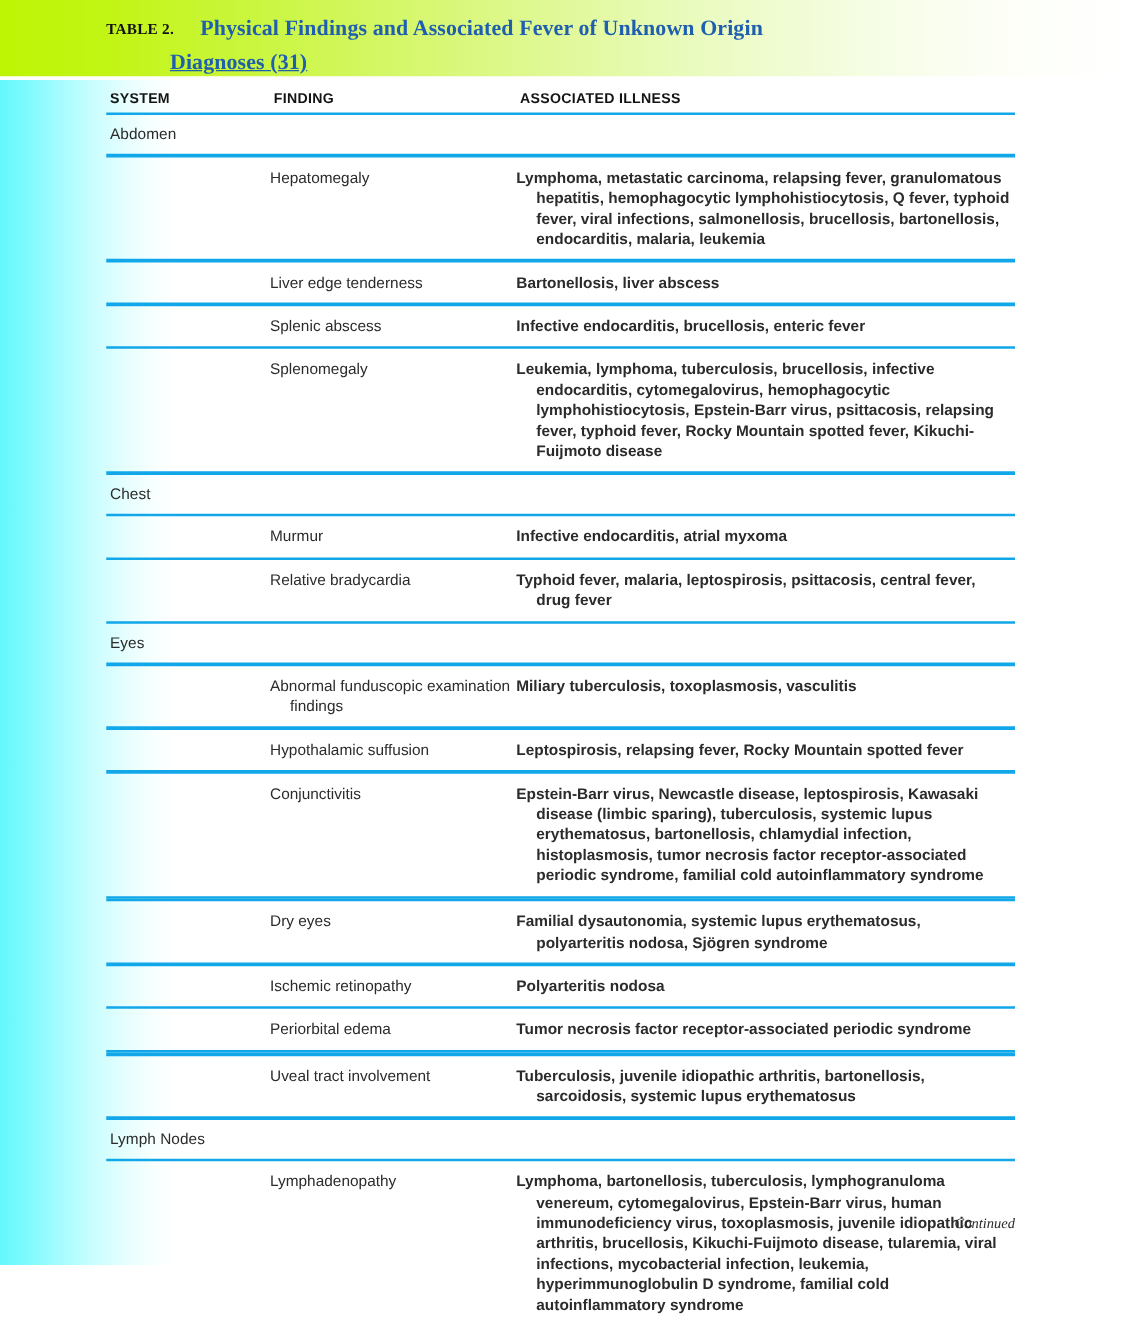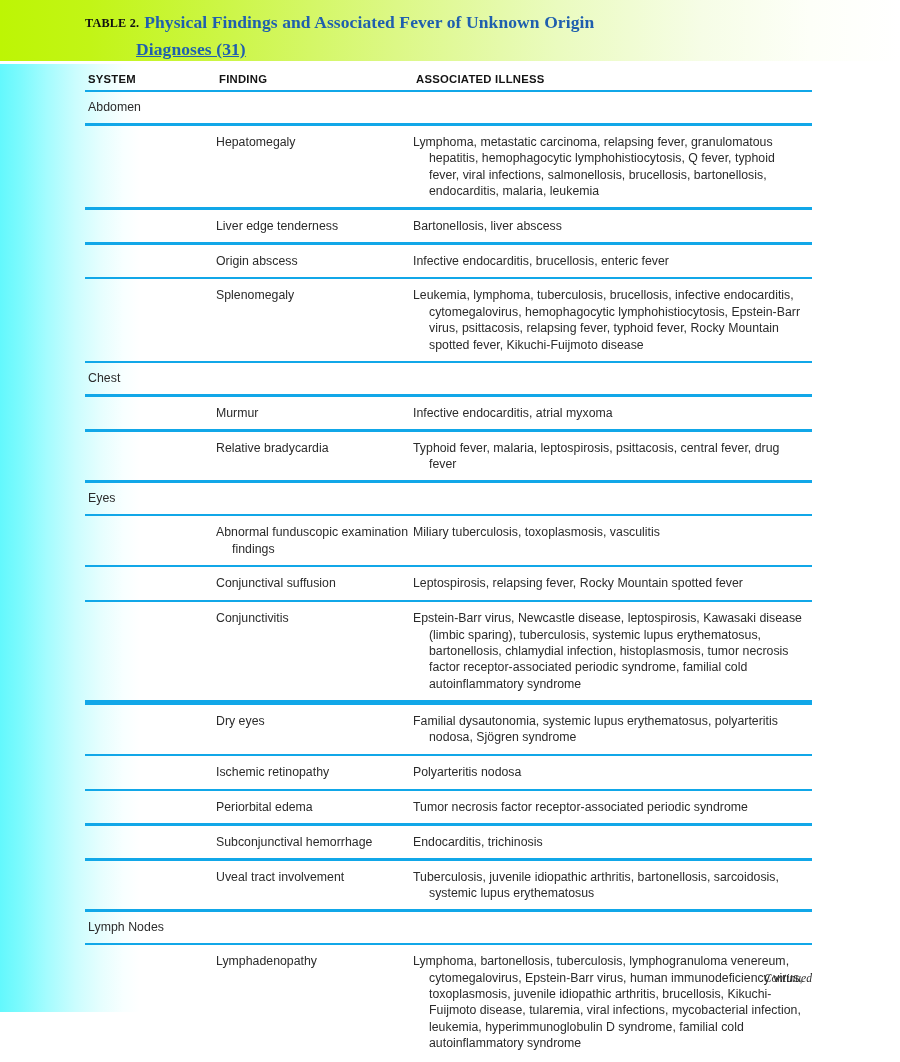--- a/index.html
+++ b/index.html
@@ -65,21 +65,21 @@
     letter-spacing: 0.1px;
   }
   .table-num {
     font-family: "Liberation Serif", serif;
     font-size: 12.2px;
     font-weight: bold;
     color: #111111;
     letter-spacing: 0.2px;
     font-variant: small-caps;
     text-transform: uppercase;
-    margin-right: 5px;
+    margin-right: 21px;
     vertical-align: 1px;
   }
   .title-line.second {
     padding-left: 51px;
     text-decoration: underline;
   }
 
   
   .table {
     position: absolute;
@@ -108,20 +108,21 @@
     width: 197px;
     flex: 0 0 197px;
     box-sizing: border-box;
     padding-left: 3px;
   }
   .col-illness {
     flex: 1 1 auto;
     box-sizing: border-box;
     padding-left: 3px;
     padding-right: 4px;
+    font-weight: bold;
   }
 
   
   .head-row {
     padding-top: 3px;
     padding-bottom: 5px;
     justify-content: center;
   }
   .head-row .col-system,
   .head-row .col-finding,
@@ -210,21 +211,21 @@
       </div>
       <div class="rule"></div>
       <div class="row data-row">
         <div class="col-system"></div>
         <div class="col-finding hang">Liver edge tenderness</div>
         <div class="col-illness hang">Bartonellosis, liver abscess</div>
       </div>
       <div class="rule"></div>
       <div class="row data-row">
         <div class="col-system"></div>
-        <div class="col-finding hang">Origin abscess</div>
+        <div class="col-finding hang">Splenic abscess</div>
         <div class="col-illness hang">Infective endocarditis, brucellosis, enteric fever</div>
       </div>
       <div class="rule"></div>
       <div class="row data-row">
         <div class="col-system"></div>
         <div class="col-finding hang">Splenomegaly</div>
         <div class="col-illness hang">Leukemia, lymphoma, tuberculosis, brucellosis, infective endocarditis, cytomegalovirus, hemophagocytic lymphohistiocytosis, Epstein-Barr virus, psittacosis, relapsing fever, typhoid fever, Rocky Mountain spotted fever, Kikuchi-Fuijmoto disease</div>
       </div>
       <div class="rule"></div>
       <div class="row section-row">
@@ -252,21 +253,21 @@
       </div>
       <div class="rule"></div>
       <div class="row data-row">
         <div class="col-system"></div>
         <div class="col-finding hang">Abnormal funduscopic examination findings</div>
         <div class="col-illness hang">Miliary tuberculosis, toxoplasmosis, vasculitis</div>
       </div>
       <div class="rule"></div>
       <div class="row data-row">
         <div class="col-system"></div>
-        <div class="col-finding hang">Conjunctival suffusion</div>
+        <div class="col-finding hang">Hypothalamic suffusion</div>
         <div class="col-illness hang">Leptospirosis, relapsing fever, Rocky Mountain spotted fever</div>
       </div>
       <div class="rule"></div>
       <div class="row data-row">
         <div class="col-system"></div>
         <div class="col-finding hang">Conjunctivitis</div>
         <div class="col-illness hang">Epstein-Barr virus, Newcastle disease, leptospirosis, Kawasaki disease (limbic sparing), tuberculosis, systemic lupus erythematosus, bartonellosis, chlamydial infection, histoplasmosis, tumor necrosis factor receptor-associated periodic syndrome, familial cold autoinflammatory syndrome</div>
       </div>
       <div class="rule"></div>
       <div class="rule"></div>
@@ -281,25 +282,20 @@
         <div class="col-finding hang">Ischemic retinopathy</div>
         <div class="col-illness hang">Polyarteritis nodosa</div>
       </div>
       <div class="rule"></div>
       <div class="row data-row">
         <div class="col-system"></div>
         <div class="col-finding hang">Periorbital edema</div>
         <div class="col-illness hang">Tumor necrosis factor receptor-associated periodic syndrome</div>
       </div>
       <div class="rule"></div>
-      <div class="row data-row">
-        <div class="col-system"></div>
-        <div class="col-finding hang">Subconjunctival hemorrhage</div>
-        <div class="col-illness hang">Endocarditis, trichinosis</div>
-      </div>
       <div class="rule"></div>
       <div class="row data-row">
         <div class="col-system"></div>
         <div class="col-finding hang">Uveal tract involvement</div>
         <div class="col-illness hang">Tuberculosis, juvenile idiopathic arthritis, bartonellosis, sarcoidosis, systemic lupus erythematosus</div>
       </div>
       <div class="rule"></div>
       <div class="row section-row">
         <div class="col-system">Lymph Nodes</div>
         <div class="col-finding"></div>

